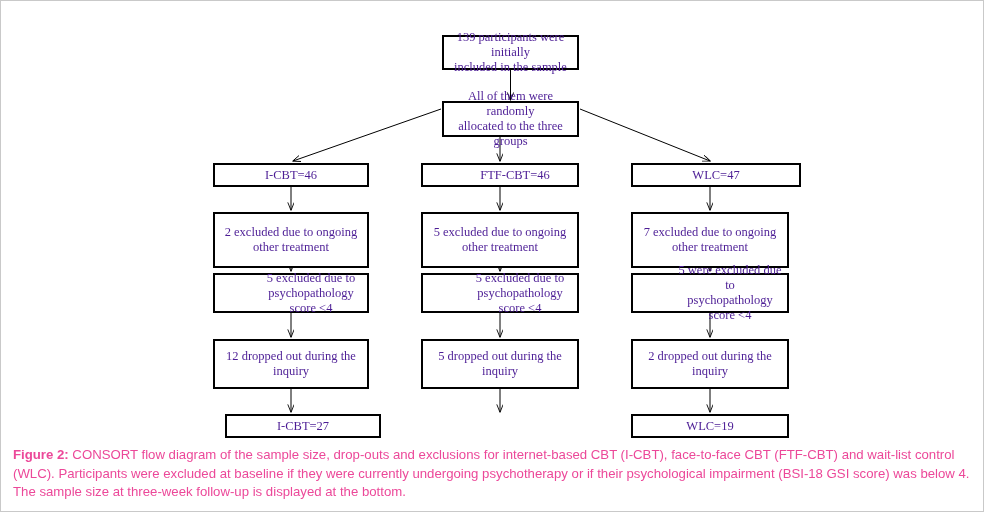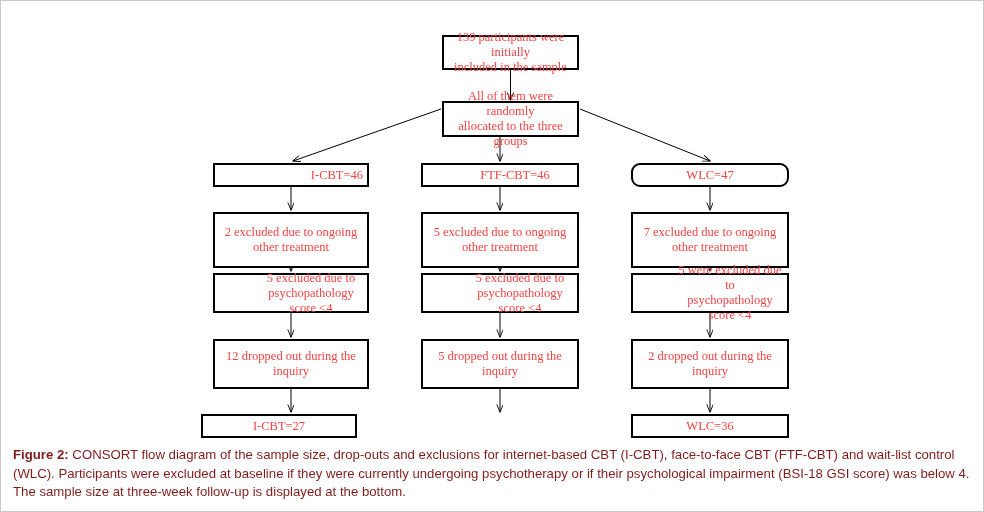--- a/index.html
+++ b/index.html
@@ -37,66 +37,66 @@
     box-sizing: border-box;
     border: 2px solid #000000;
     background: #ffffff;
     display: flex;
     align-items: center;
     justify-content: center;
     text-align: center;
     font-family: "Liberation Serif", "DejaVu Serif", serif;
     font-size: 12.5px;
     line-height: 15px;
-    color: #ef4444;
+    color: #4c1d95;
     padding: 2px 4px;
   }
   .node-label {
     display: block;
     white-space: pre-line;
   }
   .node-top      { left: 441px; top: 34px;  width: 137px; height: 35px; }
   .node-random   { left: 441px; top: 100px; width: 137px; height: 36px; }
 
   .node-group    { height: 24px; }
-  .node-group-l  { left: 212px; top: 162px; width: 156px; justify-content: flex-end; }
+  .node-group-l  { left: 212px; top: 162px; width: 156px; }
   .node-group-m  { left: 420px; top: 162px; width: 158px; padding-left: 34px; }
-  .node-group-r  { left: 630px; top: 162px; width: 158px; border-radius: 9px; }
+  .node-group-r  { left: 630px; top: 162px; width: 170px; }
 
   .node-excl1    { height: 56px; }
   .node-excl1-l  { left: 212px; top: 211px; width: 156px; }
   .node-excl1-m  { left: 420px; top: 211px; width: 158px; }
   .node-excl1-r  { left: 630px; top: 211px; width: 158px; }
 
   .node-excl2    { height: 40px; padding-left: 44px; }
   .node-excl2-l  { left: 212px; top: 272px; width: 156px; }
   .node-excl2-m  { left: 420px; top: 272px; width: 158px; }
   .node-excl2-r  { left: 630px; top: 272px; width: 158px; }
 
   .node-drop     { height: 50px; }
   .node-drop-l   { left: 212px; top: 338px; width: 156px; }
   .node-drop-m   { left: 420px; top: 338px; width: 158px; }
   .node-drop-r   { left: 630px; top: 338px; width: 158px; }
 
   .node-final    { height: 24px; }
-  .node-final-l  { left: 200px; top: 413px; width: 156px; }
+  .node-final-l  { left: 224px; top: 413px; width: 156px; }
   .node-final-m  { left: 420px; top: 413px; width: 158px; }
   .node-final-r  { left: 630px; top: 413px; width: 158px; }
 
   #caption {
     position: absolute;
     left: 0;
     top: 440px;
     width: 982px;
     padding: 5px 12px 0 12px;
     box-sizing: border-box;
     font-family: "Liberation Sans", "DejaVu Sans", sans-serif;
     font-size: 13.2px;
     line-height: 18.5px;
-    color: #7f1d1d;
+    color: #ec4899;
     text-align: left;
   }
   #caption .caption-label {
     font-weight: bold;
   }
   #caption .caption-body {
     font-weight: normal;
   }
 </style>
 </head>
@@ -191,21 +191,21 @@
     </div>
     <div class="node node-excl2 node-excl2-r">
       <span class="node-label">5 were excluded due to
 psychopathology score &lt;4</span>
     </div>
     <div class="node node-drop node-drop-r">
       <span class="node-label">2 dropped out during the
 inquiry</span>
     </div>
     <div class="node node-final node-final-r">
-      <span class="node-label">WLC=36</span>
+      <span class="node-label">WLC=19</span>
     </div>
 
   </div>
 
   <div id="caption">
     <span class="caption-label">Figure 2:</span><span class="caption-body"> CONSORT flow diagram of the sample size, drop-outs and exclusions for internet-based CBT (I-CBT), face-to-face CBT (FTF-CBT) and wait-list control (WLC). Participants were excluded at baseline if they were currently undergoing psychotherapy or if their psychological impairment (BSI-18 GSI score) was below 4. The sample size at three-week follow-up is displayed at the bottom.</span>
   </div>
 
 </div>
 

